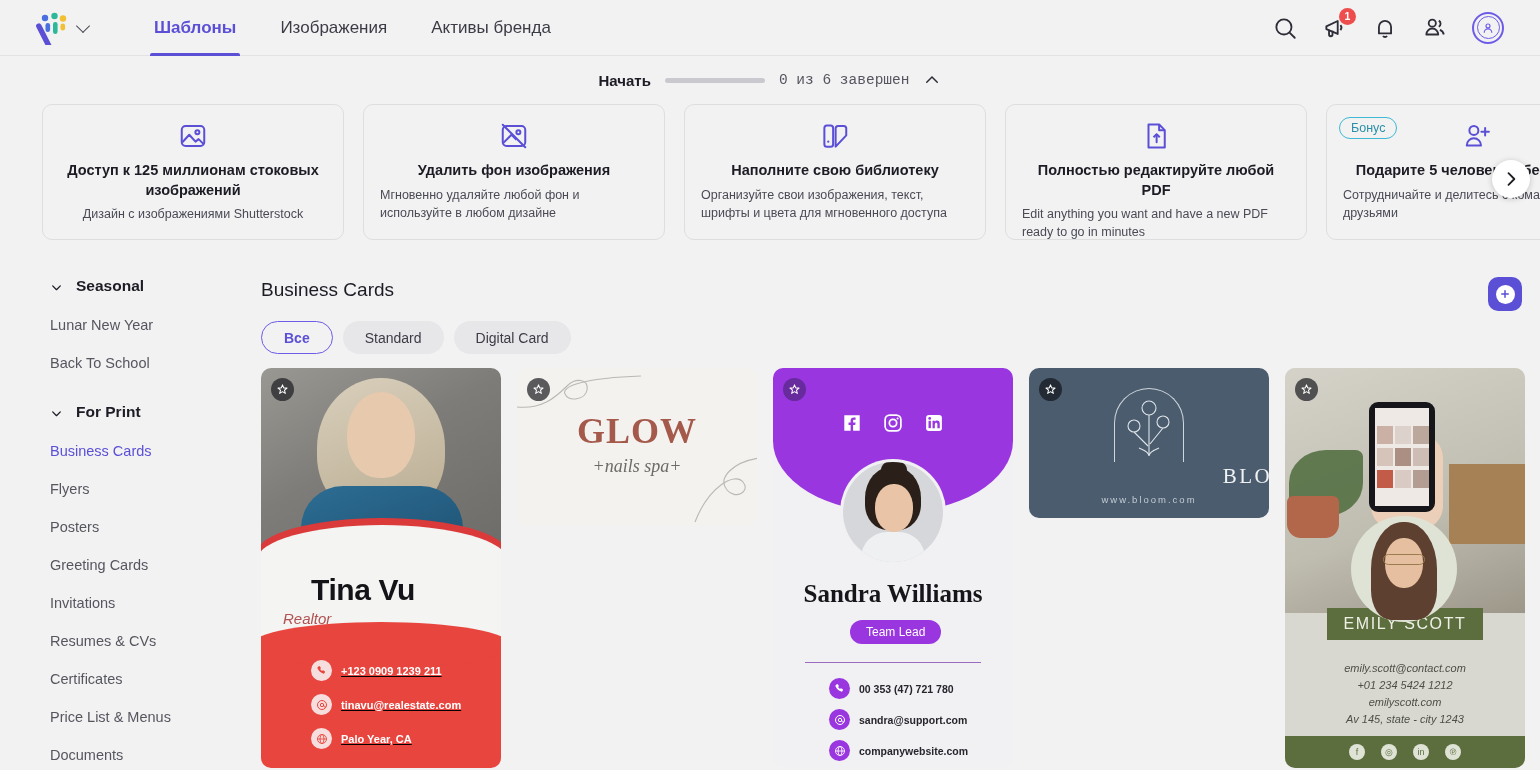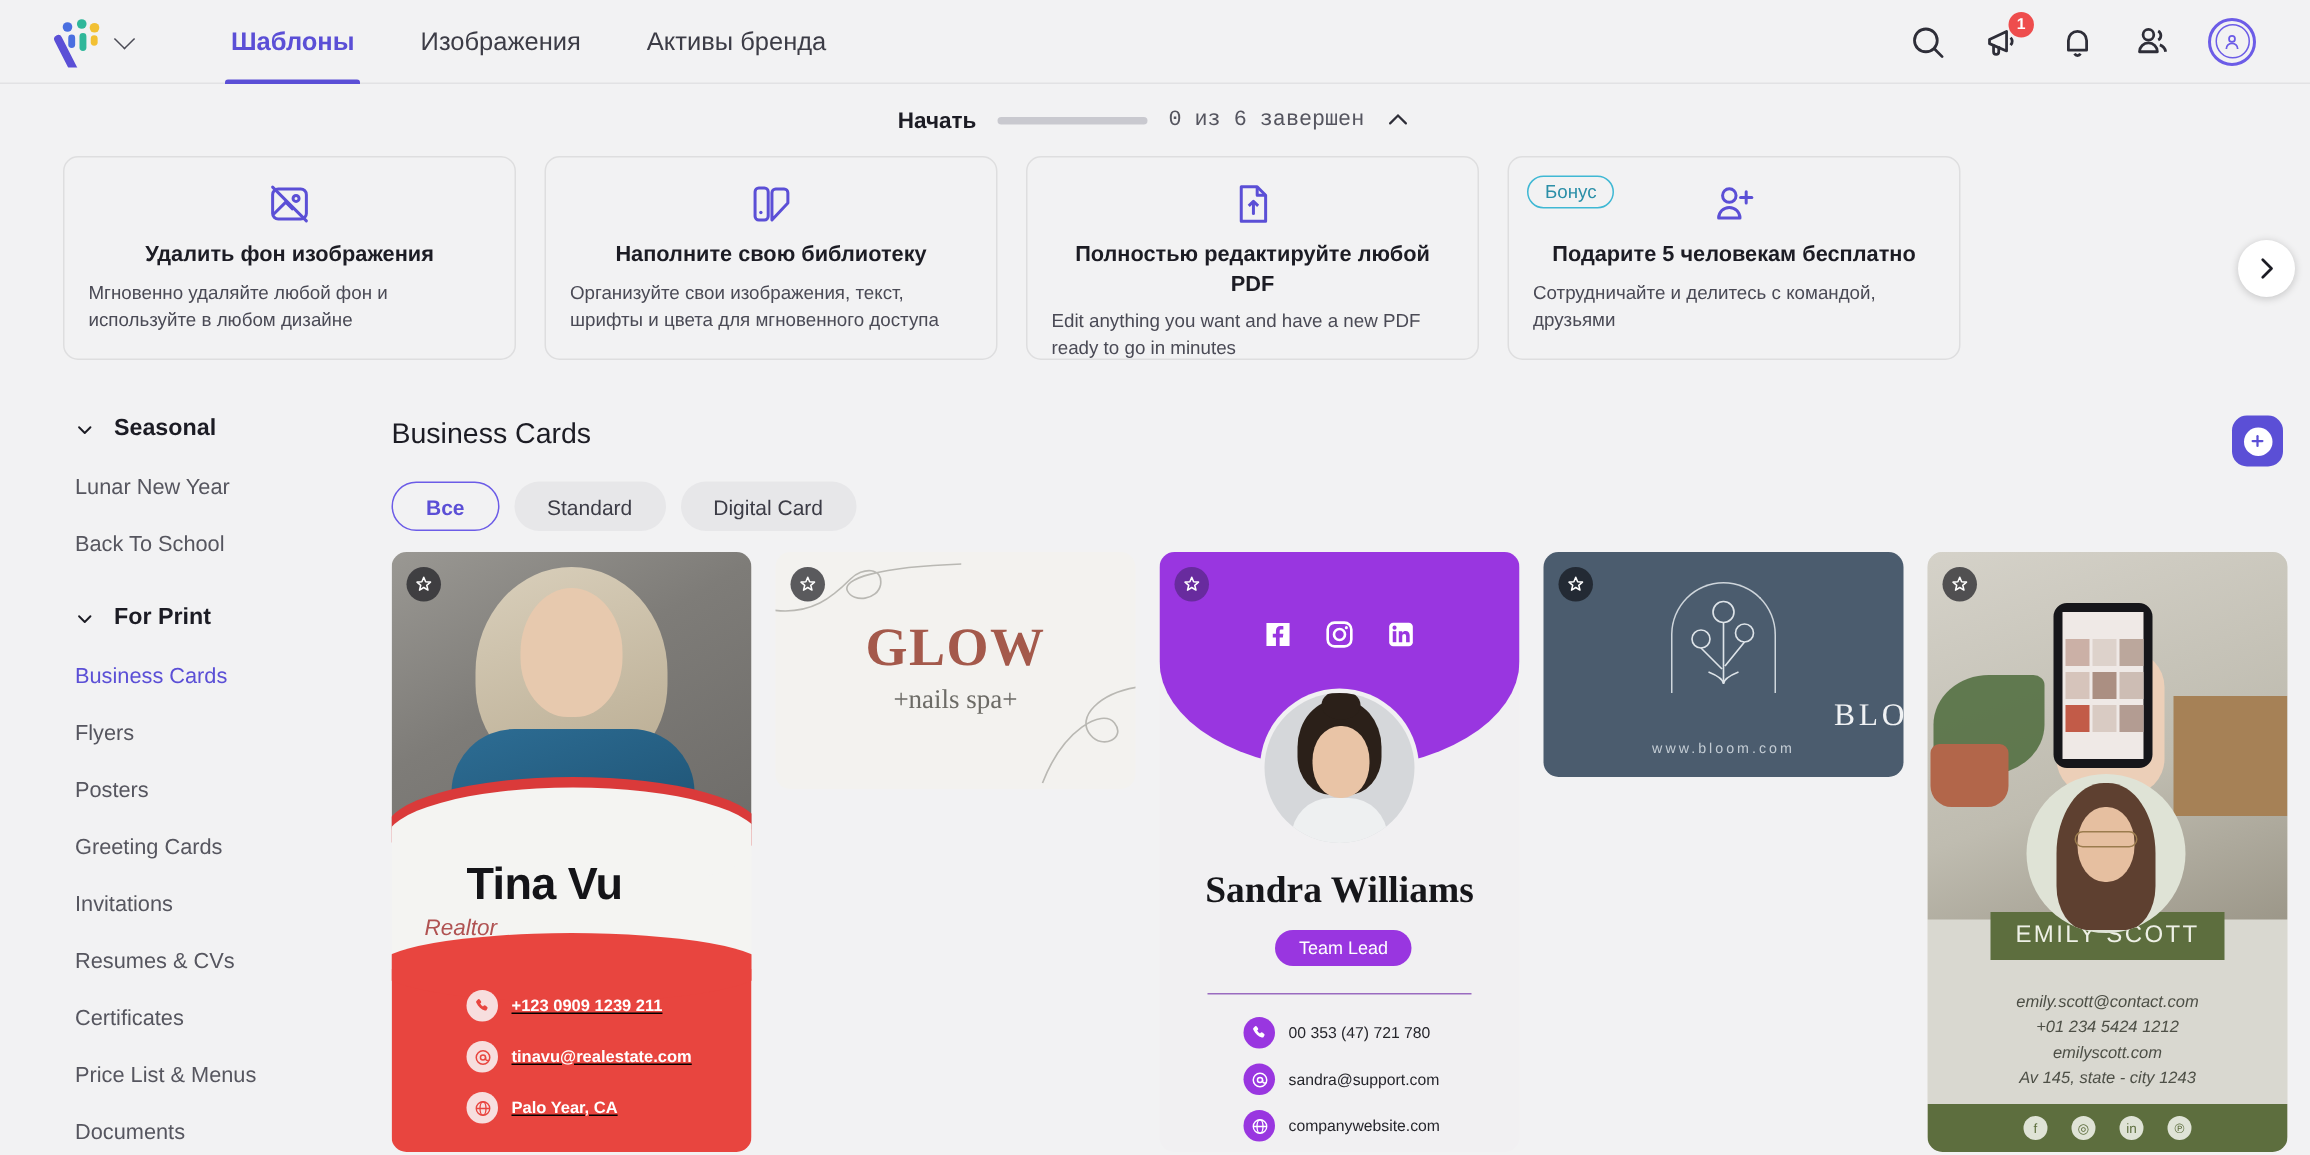--- a/index.html
+++ b/index.html
@@ -221,32 +221,32 @@
   }
   .c-sandra .divider {
     position: absolute; top: 294px; left: 32px; width: 176px; height: 1.4px; background: #9a6bc0;
   }
   .c-sandra .rows { position: absolute; left: 56px; top: 310px; width: 190px; }
   .c-sandra .row { display: flex; align-items: center; gap: 9px; margin-bottom: 10px; }
   .c-sandra .cdot {
     width: 21px; height: 21px; border-radius: 50%; background: #9936e0;
     display: flex; align-items: center; justify-content: center; color: #fff; flex: 0 0 21px;
   }
-  .c-sandra .ctxt { font-size: 10.5px; font-weight: 400; color: #26262c; white-space: nowrap; }
+  .c-sandra .ctxt { font-size: 10.5px; font-weight: 700; color: #26262c; white-space: nowrap; }
 
   
   .c-glow { height: 158px; background: #f3f2ef; }
   .c-glow .gl {
     position: absolute; top: 42px; width: 240px; text-align: center;
     font-family: "Liberation Serif", serif; font-size: 36px; font-weight: 700;
     color: #a4594b; letter-spacing: 1px;
   }
   .c-glow .gs {
     position: absolute; top: 88px; width: 240px; text-align: center;
-    font-family: "Liberation Serif", serif; font-size: 18px; color: #6c6b66;
+    font-family: "Liberation Serif", serif; font-style: italic; font-size: 18px; color: #6c6b66;
   }
   .c-glow .swirl { position: absolute; stroke: #b9b8b3; fill: none; stroke-width: 1.1; }
 
   
   .c-bloom { height: 150px; background: #4b5c6e; }
   .c-bloom .arch {
     position: absolute; left: 85px; top: 20px; width: 70px; height: 74px;
     border: 1.3px solid #cfd6dc; border-bottom: none; border-radius: 36px 36px 0 0;
   }
   .c-bloom .nm {
@@ -394,20 +394,31 @@
   <span id="onboard-count">0 из 6 завершен</span>
   <span id="onboard-collapse">
     <svg viewBox="0 0 24 24" width="18" height="18" fill="none" stroke="#2e2e38" stroke-width="2" stroke-linecap="round">
       <polyline points="5,15 12,8 19,15"></polyline>
     </svg>
   </span>
 </div>
 
 <div id="cards-strip">
 
+  <div class="feature-card">
+    <div class="feature-icon">
+      <svg viewBox="0 0 24 24" width="30" height="30" fill="none" stroke="currentColor" stroke-width="1.6" stroke-linejoin="round">
+        <rect x="3" y="4" width="18" height="16" rx="3"></rect>
+        <circle cx="15.5" cy="9" r="1.6"></circle>
+        <path d="M3.5 17 L9 11 L14 16.5 L16.5 14.5 L20.5 18.5"></path>
+      </svg>
+    </div>
+    <div class="feature-title">Доступ к 125 миллионам стоковых изображений</div>
+    <div class="feature-sub">Дизайн с изображениями Shutterstock</div>
+  </div>
 
   <div class="feature-card">
     <div class="feature-icon">
       <svg viewBox="0 0 24 24" width="30" height="30" fill="none" stroke="currentColor" stroke-width="1.6" stroke-linejoin="round">
         <rect x="3" y="4" width="18" height="16" rx="3"></rect>
         <circle cx="15.5" cy="9" r="1.6"></circle>
         <path d="M3.5 17.5 L10 11 L14 15"></path>
         <line x1="3" y1="3" x2="21" y2="21" stroke-linecap="round"></line>
       </svg>
     </div>

